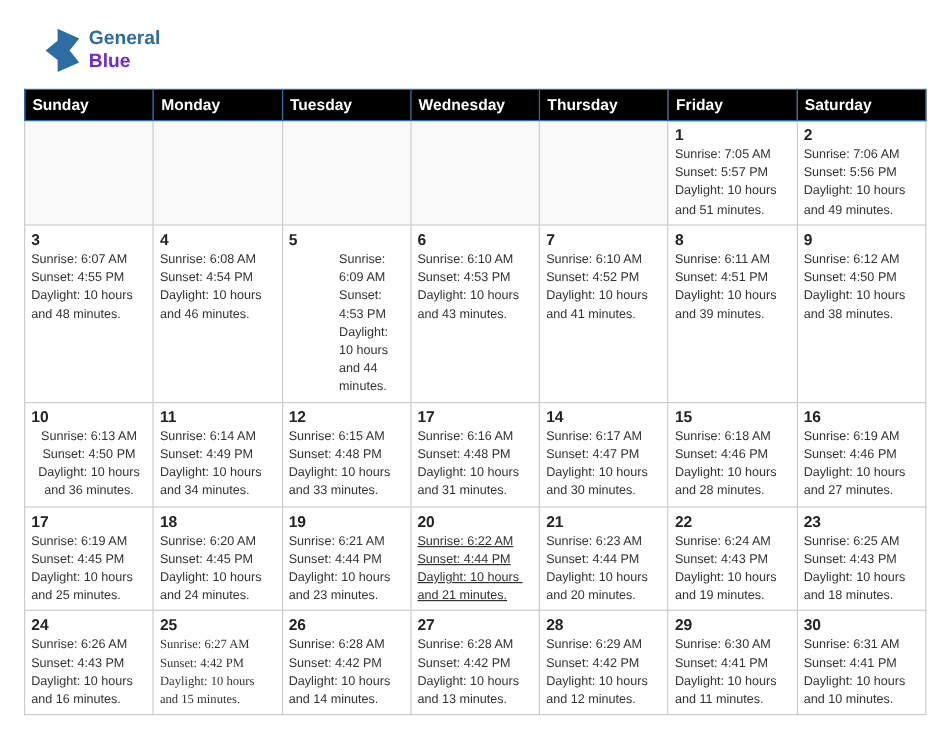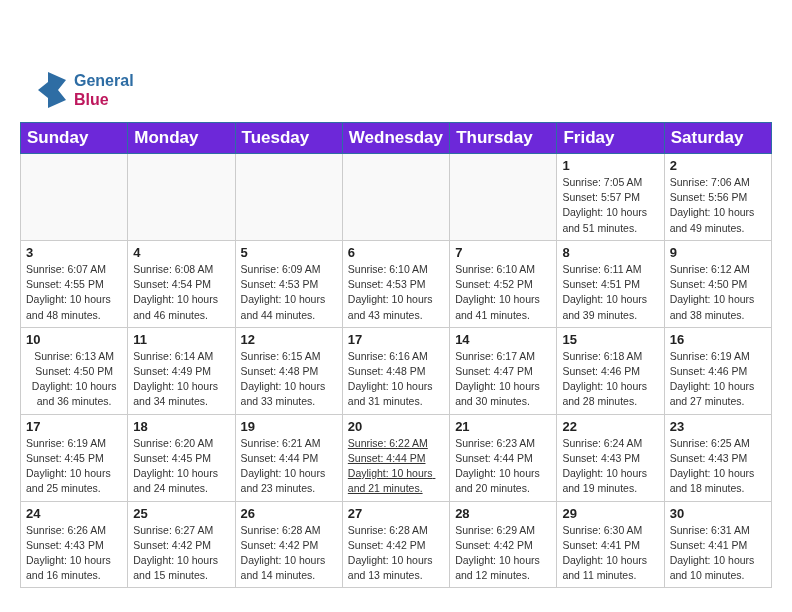--- a/index.html
+++ b/index.html
@@ -4,39 +4,39 @@
   <style>
     * { box-sizing: border-box; margin: 0; padding: 0; }
     body { font-family: Arial, sans-serif; background: #fff; width: 792px; min-height: 612px; }
     .container { padding: 20px 20px 10px 20px; }
     .header-row { display: flex; align-items: flex-start; justify-content: space-between; margin-bottom: 10px; }
     .logo { display: flex; align-items: center; gap: 6px; }
     .title-block { text-align: right; }
     .month-title { font-size: 36px; font-weight: bold; color: #333; }
     .location { font-size: 16px; color: #555; }
     table { width: 100%; border-collapse: collapse; }
-    th { background: #6d28d9; color: #fff; text-align: left; padding: 5px 6px; font-size: 17px; font-weight: bold; border: 1px solid #2e6da4; }
+    th { background: #000000; color: #fff; text-align: left; padding: 5px 6px; font-size: 13px; font-weight: bold; border: 1px solid #2e6da4; }
     td { border: 1px solid #ccc; padding: 4px 5px; vertical-align: top; font-size: 10.5px; color: #333; width: calc(100%/7); }
     td.empty { background: #f9f9f9; }
     .day-num { font-size: 13px; font-weight: bold; color: #222; display: block; margin-bottom: 2px; }
     .day-info { line-height: 1.45; color: #333; }
   </style>
 </head>
 <body>
 
 <div class="container">
   <div class="header-row">
     <div class="logo">
-        <div style="display: flex; align-items: center; gap: 4px; margin-top: 48px;">
+        <div style="display: flex; align-items: center; gap: 4px;">
           <svg width="50" height="44">
             <polygon points="28,4 46,12 38,22 46,32 28,40 28,30 18,22 28,14" fill="#2e6da4"></polygon>
           </svg>
           <div>
             <div style="font-size: 16px; font-weight: bold; color: rgb(46, 109, 164); line-height: 1.2;">General</div>
-            <div style="font-size: 16px; font-weight: bold; color: #be185d; line-height: 1.2;">Blue</div>
+            <div style="font-size: 16px; font-weight: bold; color: #6d28d9; line-height: 1.2;">Blue</div>
           </div>
         </div>
       </div>
     <div class="title-block">
       <div class="month-title"></div>
       <div class="location"></div>
     </div>
   </div>
   <table>
     <thead>
@@ -78,21 +78,21 @@
 Daylight: 10 hours and 48 minutes.</div>
           </td>
           <td>
             <span class="day-num">4</span>
             <div class="day-info" style="white-space: pre-wrap;">Sunrise: 6:08 AM
 Sunset: 4:54 PM
 Daylight: 10 hours and 46 minutes.</div>
           </td>
           <td>
             <span class="day-num">5</span>
-            <div class="day-info" style="white-space: pre-wrap;">Sunrise: 6:09 AM
+            <div class="day-info" style="white-space: pre-wrap; margin-left: 42px;">Sunrise: 6:09 AM
 Sunset: 4:53 PM
 Daylight: 10 hours and 44 minutes.</div>
           </td>
           <td>
             <span class="day-num">6</span>
             <div class="day-info" style="white-space: pre-wrap;">Sunrise: 6:10 AM
 Sunset: 4:53 PM
 Daylight: 10 hours and 43 minutes.</div>
           </td>
           <td>
@@ -204,21 +204,21 @@
         </tr>
         <tr>
           <td>
             <span class="day-num">24</span>
             <div class="day-info" style="white-space: pre-wrap;">Sunrise: 6:26 AM
 Sunset: 4:43 PM
 Daylight: 10 hours and 16 minutes.</div>
           </td>
           <td>
             <span class="day-num">25</span>
-            <div class="day-info" style="white-space: pre-wrap;">Sunrise: 6:27 AM
+            <div class="day-info" style="white-space: pre-wrap; font-family: Liberation Serif, serif;">Sunrise: 6:27 AM
 Sunset: 4:42 PM
 Daylight: 10 hours and 15 minutes.</div>
           </td>
           <td>
             <span class="day-num">26</span>
             <div class="day-info" style="white-space: pre-wrap;">Sunrise: 6:28 AM
 Sunset: 4:42 PM
 Daylight: 10 hours and 14 minutes.</div>
           </td>
           <td>

